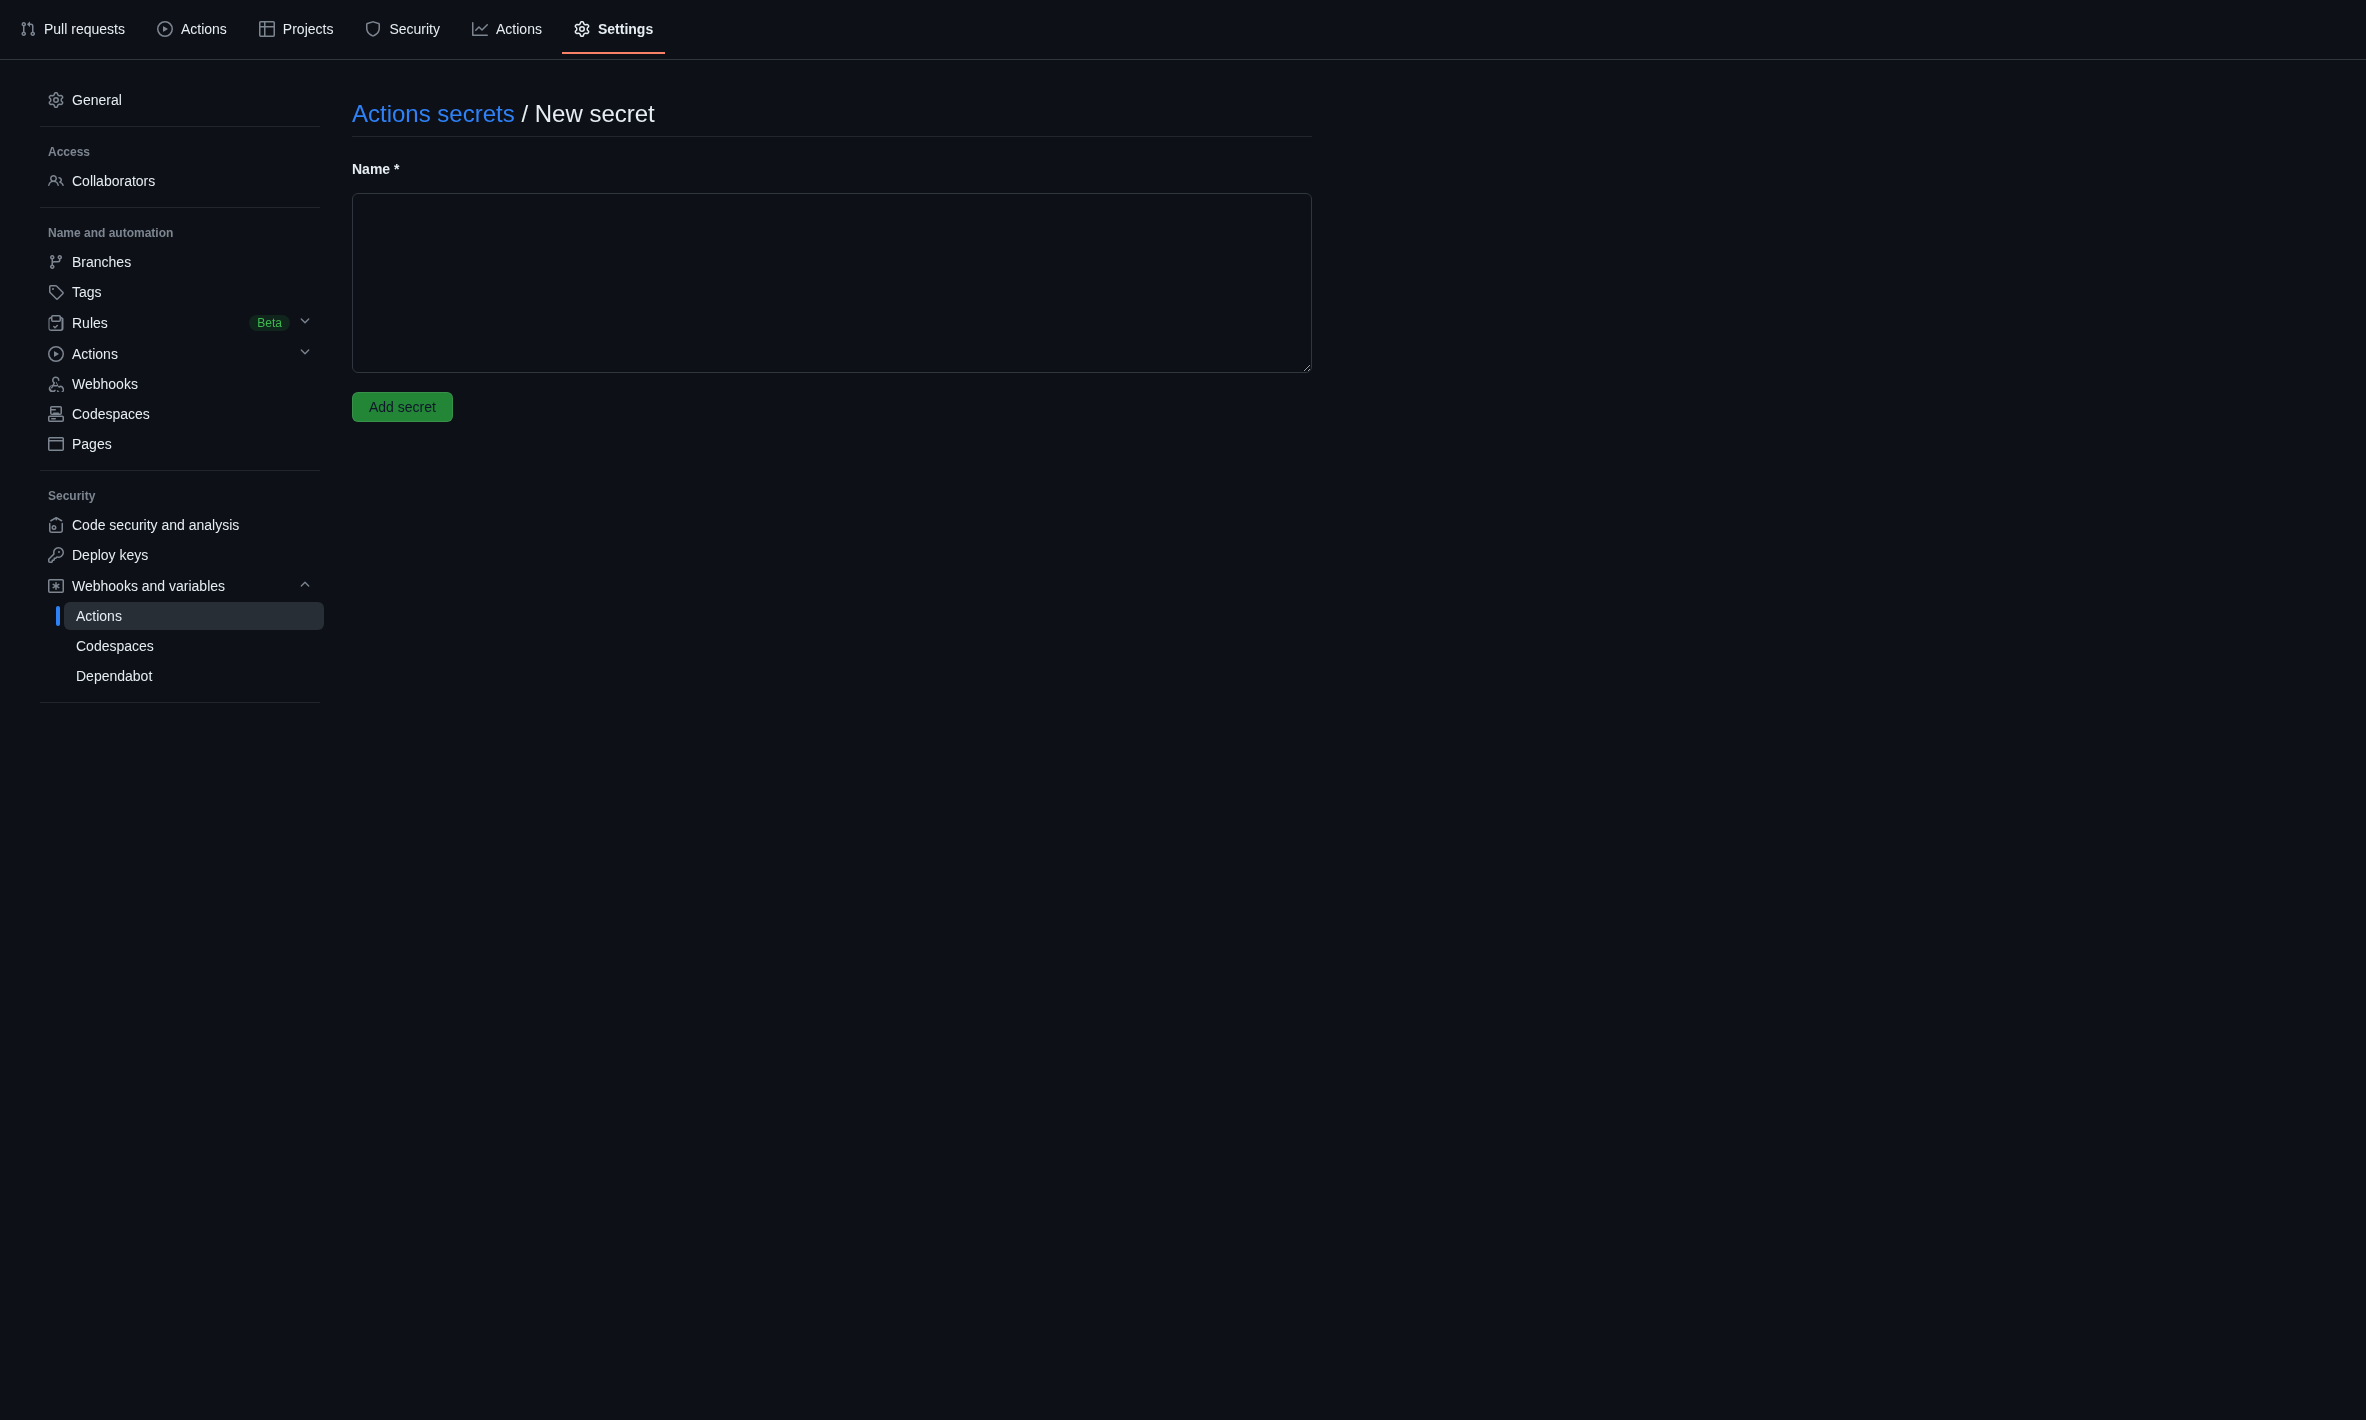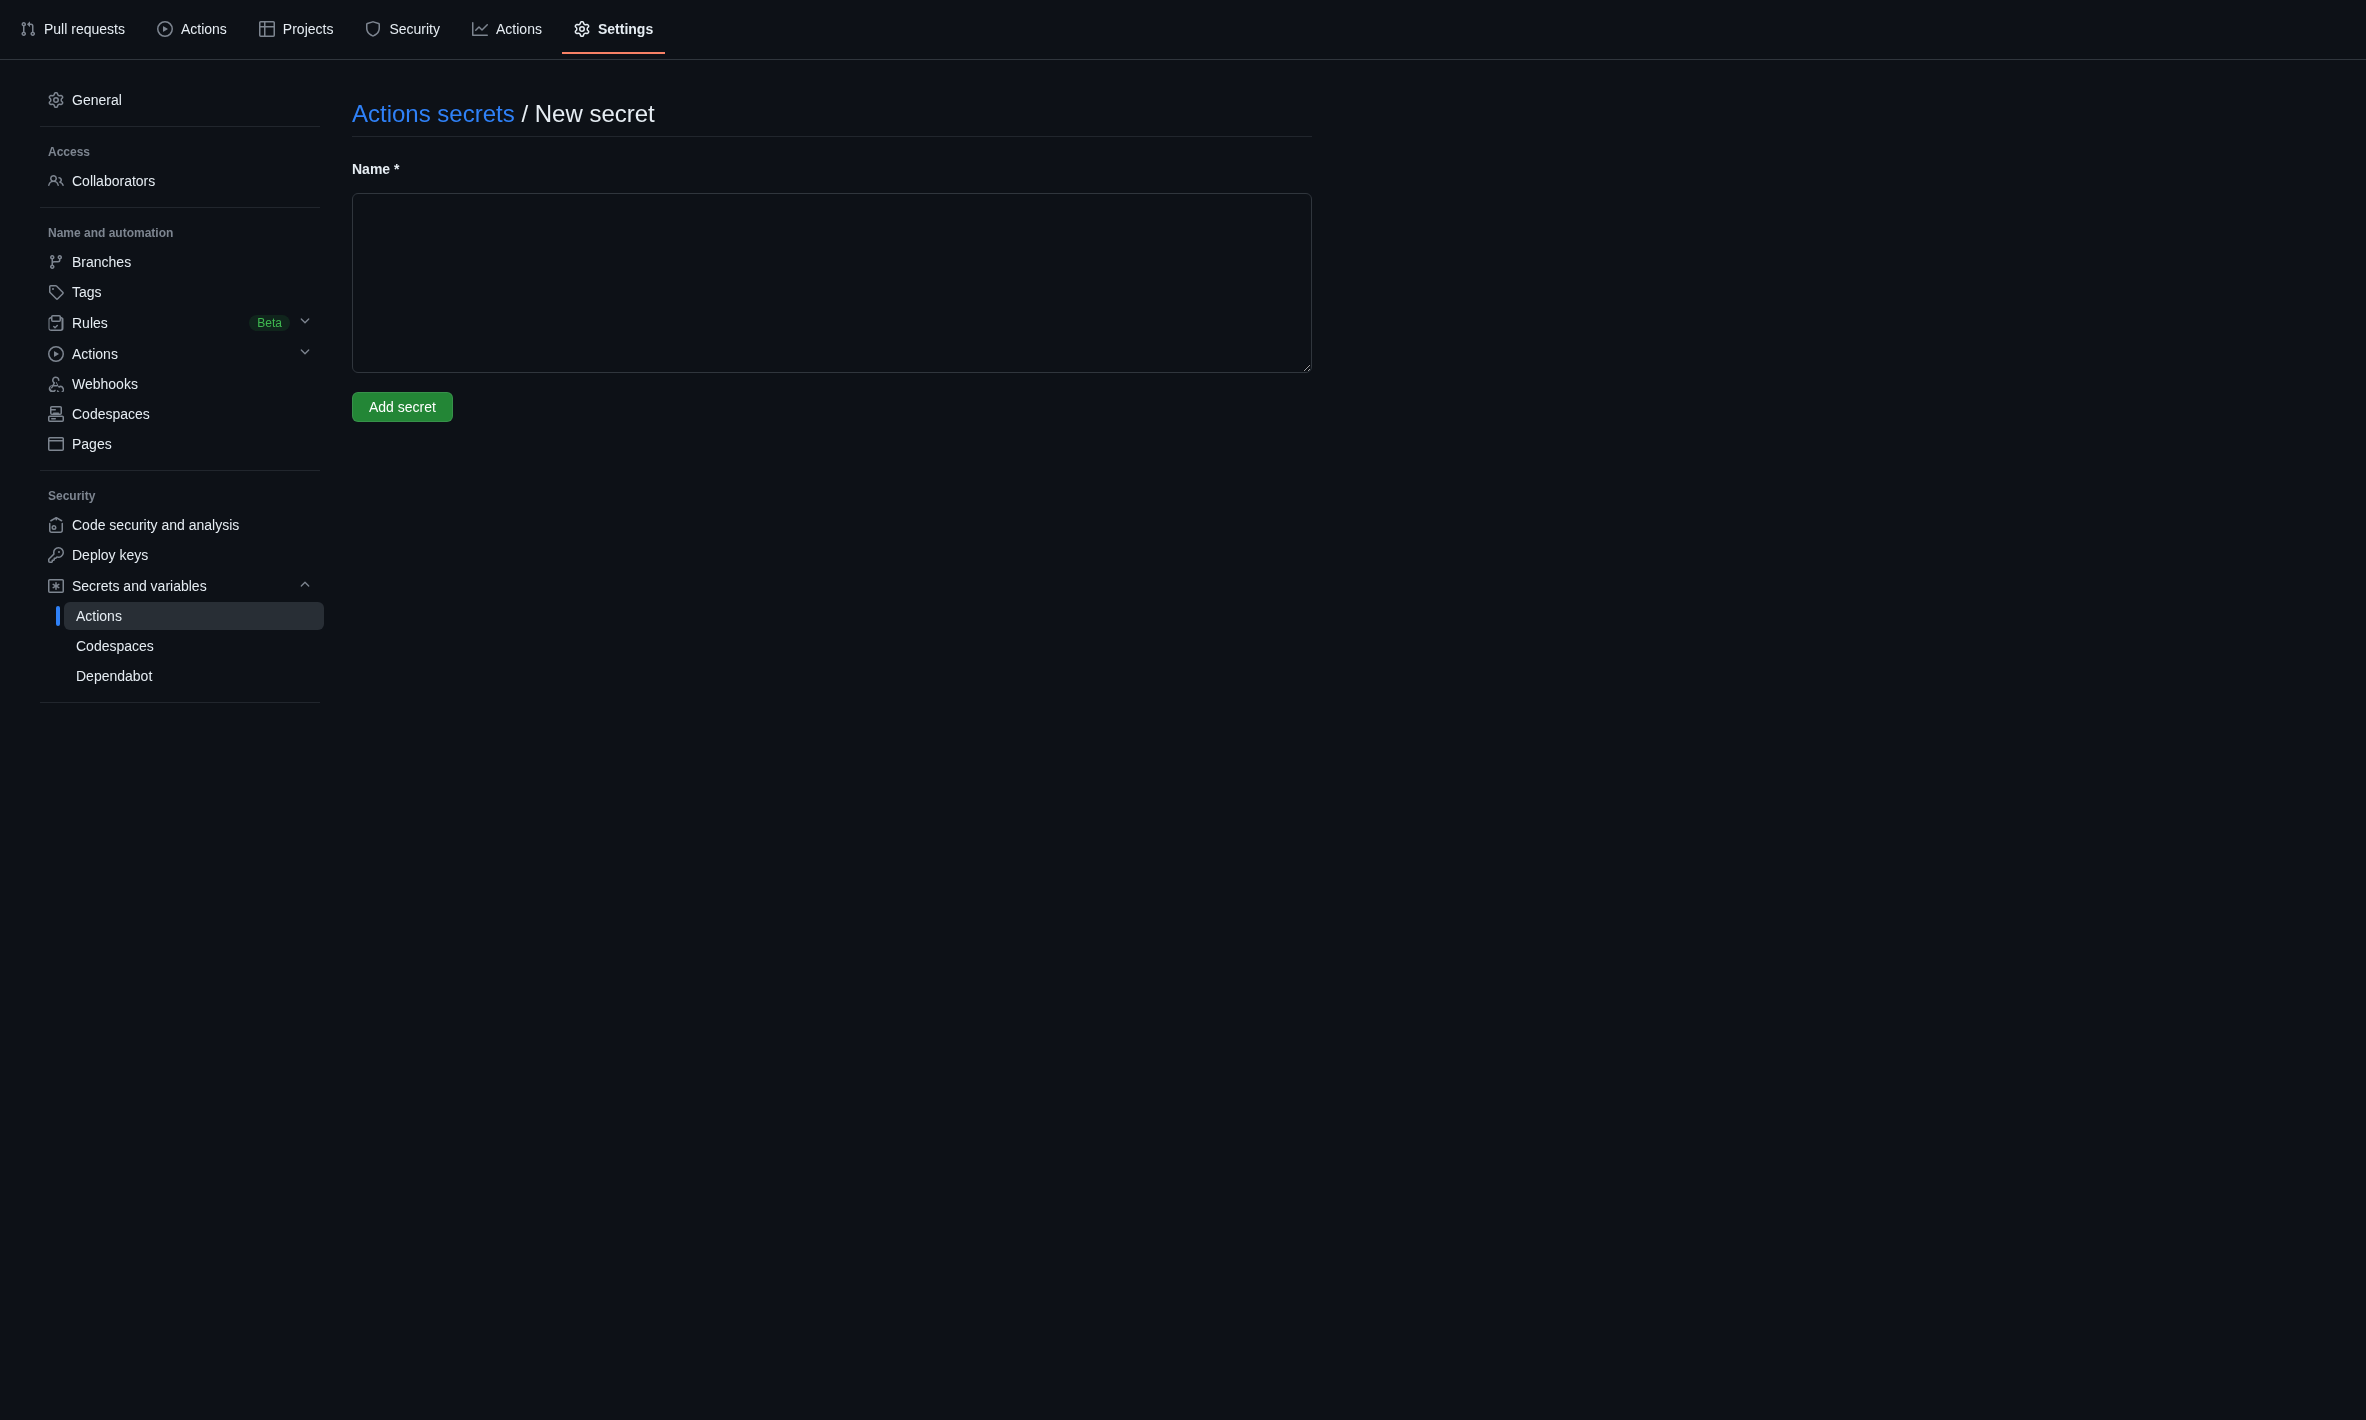--- a/index.html
+++ b/index.html
@@ -147,21 +147,21 @@
   .form-textarea {
     min-height: 180px;
     resize: vertical;
     background: #0d1117;
   }
   .form-group { margin-bottom: 16px; }
 
   .btn-primary {
     background: var(--btn-green);
     border: 1px solid rgba(240,246,252,0.1);
-    color: #ffffff;
+    color: #0f172a;
     padding: 6px 16px;
     border-radius: 6px;
     font-size: 14px;
     font-weight: 500;
     cursor: pointer;
   }
 </style>
 </head>
 <body>
 
@@ -381,21 +381,21 @@
           </svg>
         </span>
       <span class="label">Deploy keys</span>
     </div>
     <div class="side-item">
       <span class="icon">
           <svg>
             <use href="#i-asterisk"></use>
           </svg>
         </span>
-      <span class="label">Secrets and variables</span>
+      <span class="label">Webhooks and variables</span>
       <span class="chevron"><svg>
             <use href="#i-chev-up"></use>
           </svg></span>
     </div>
     <div class="side-sub">
       <div class="side-item active">
         <span class="label">Actions</span>
       </div>
       <div class="side-item">
         <span class="label">Codespaces</span>

